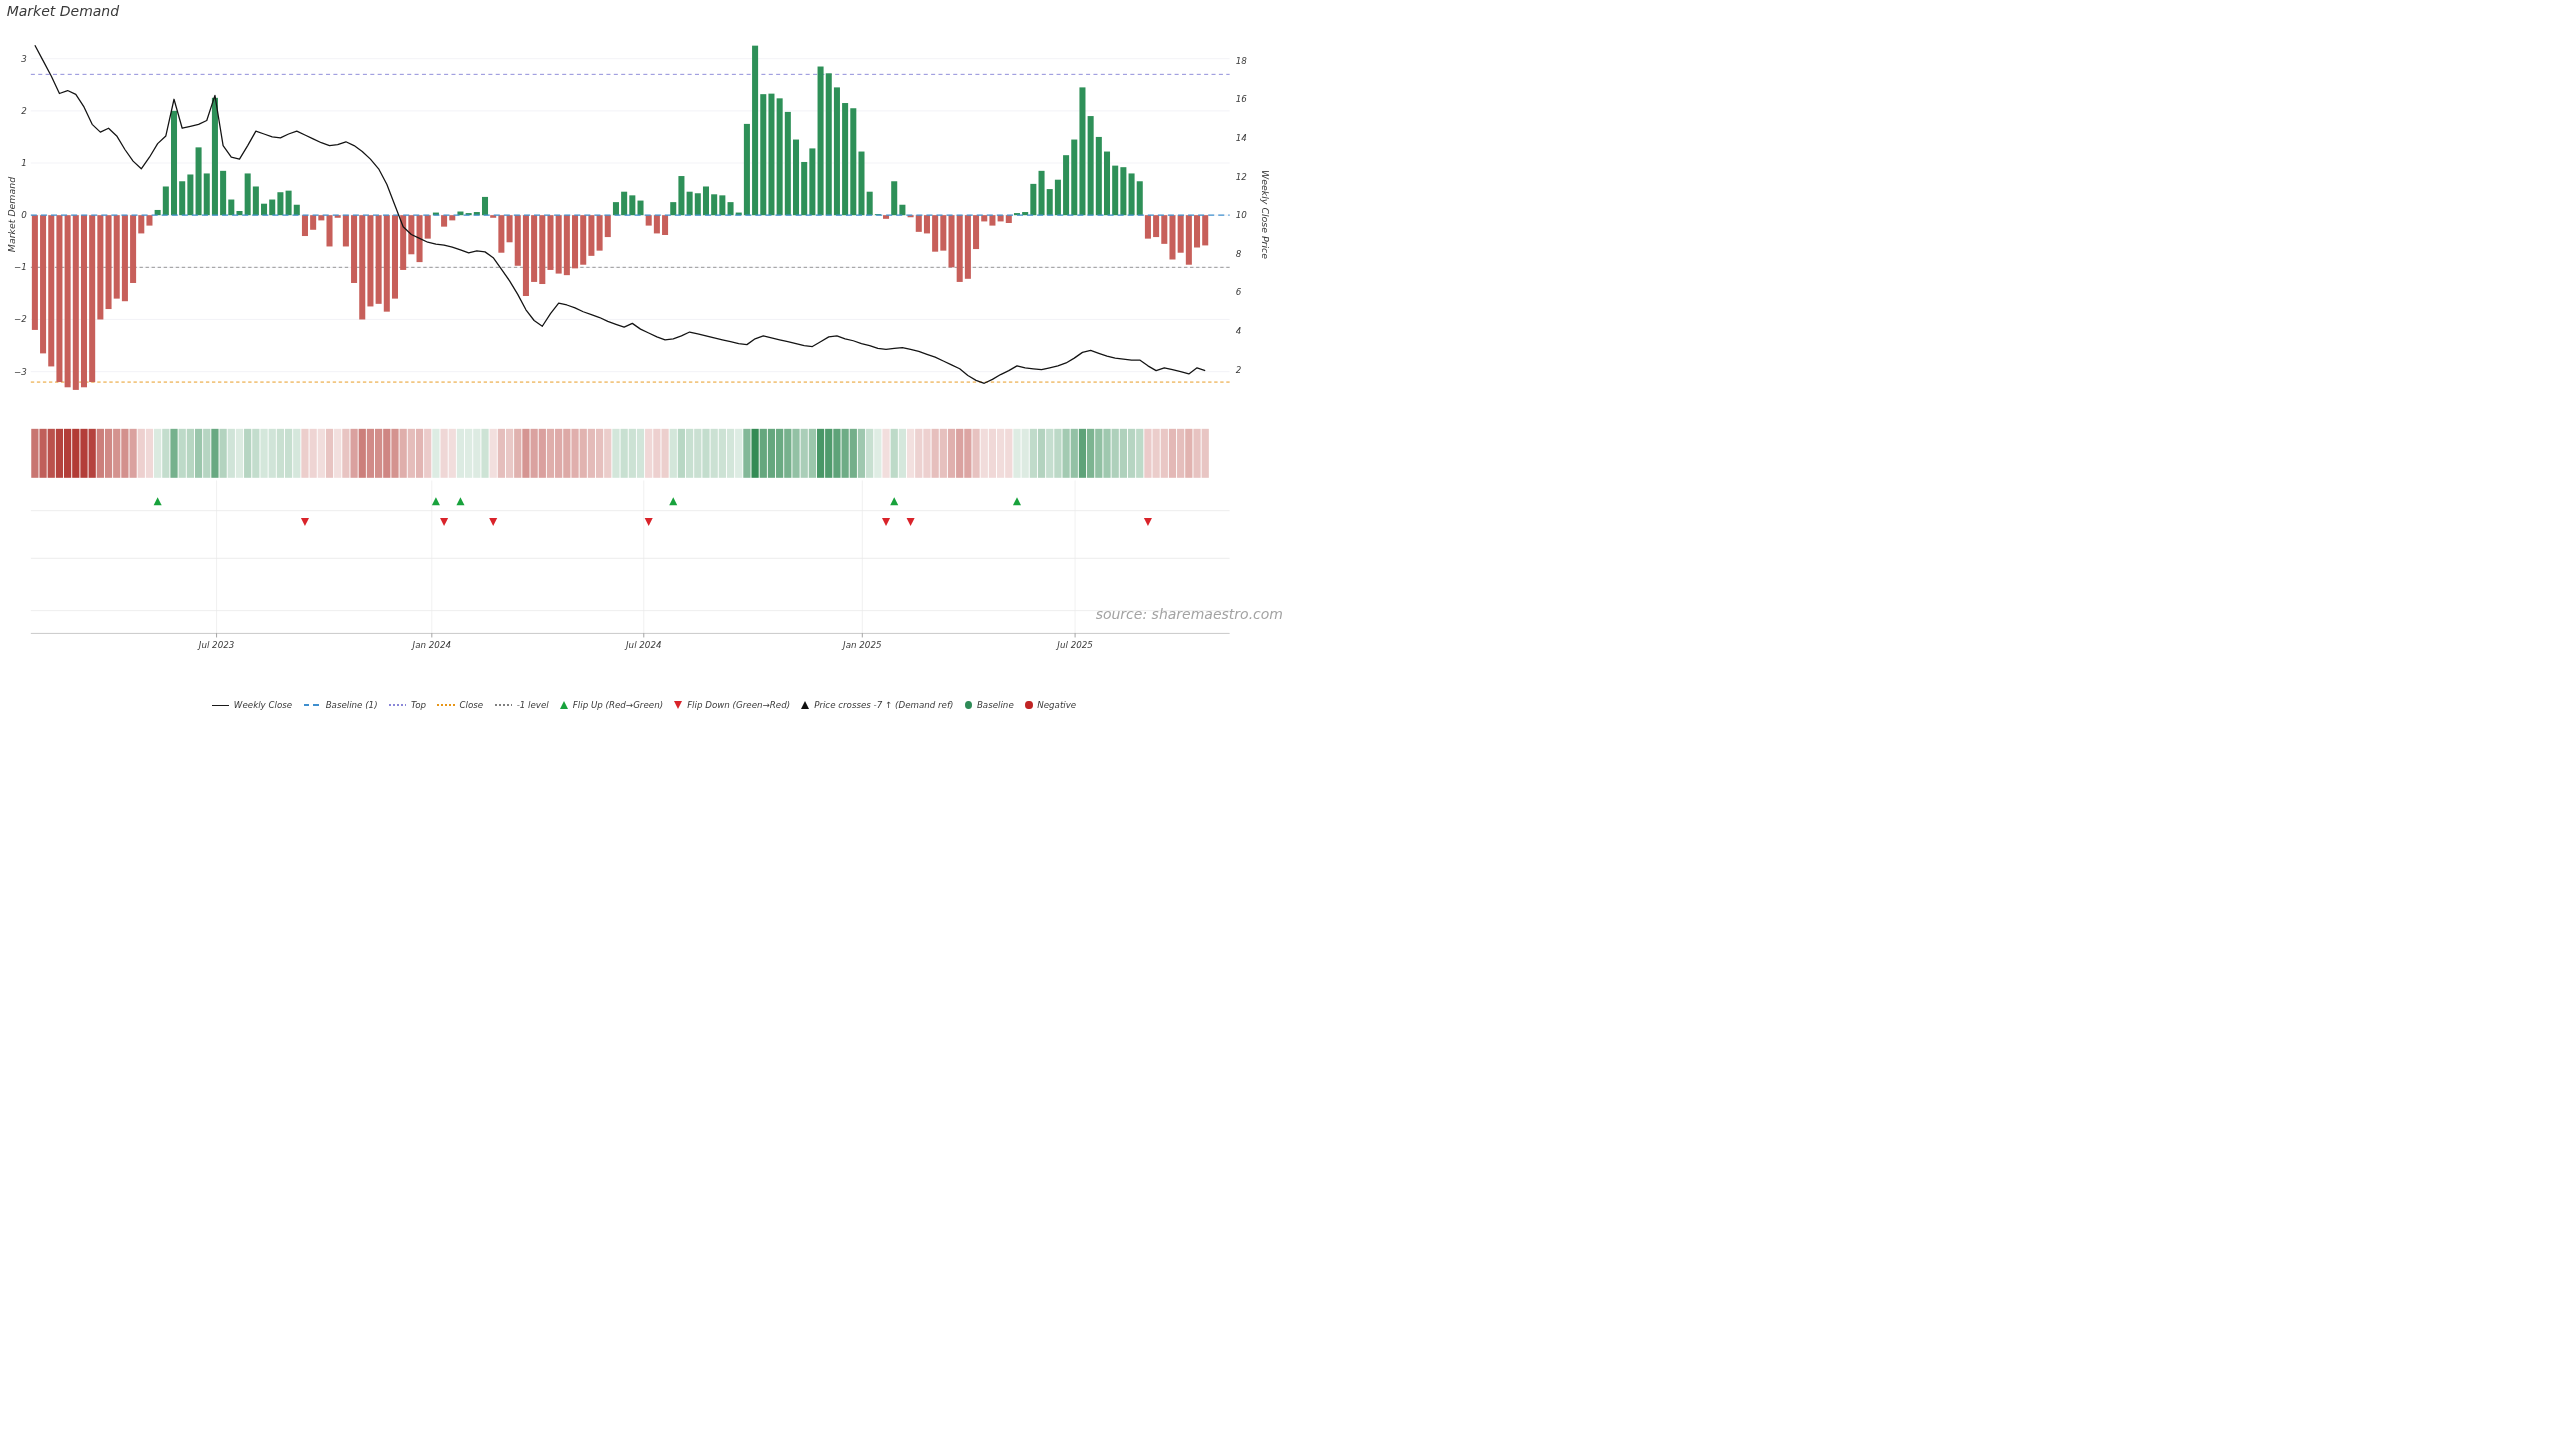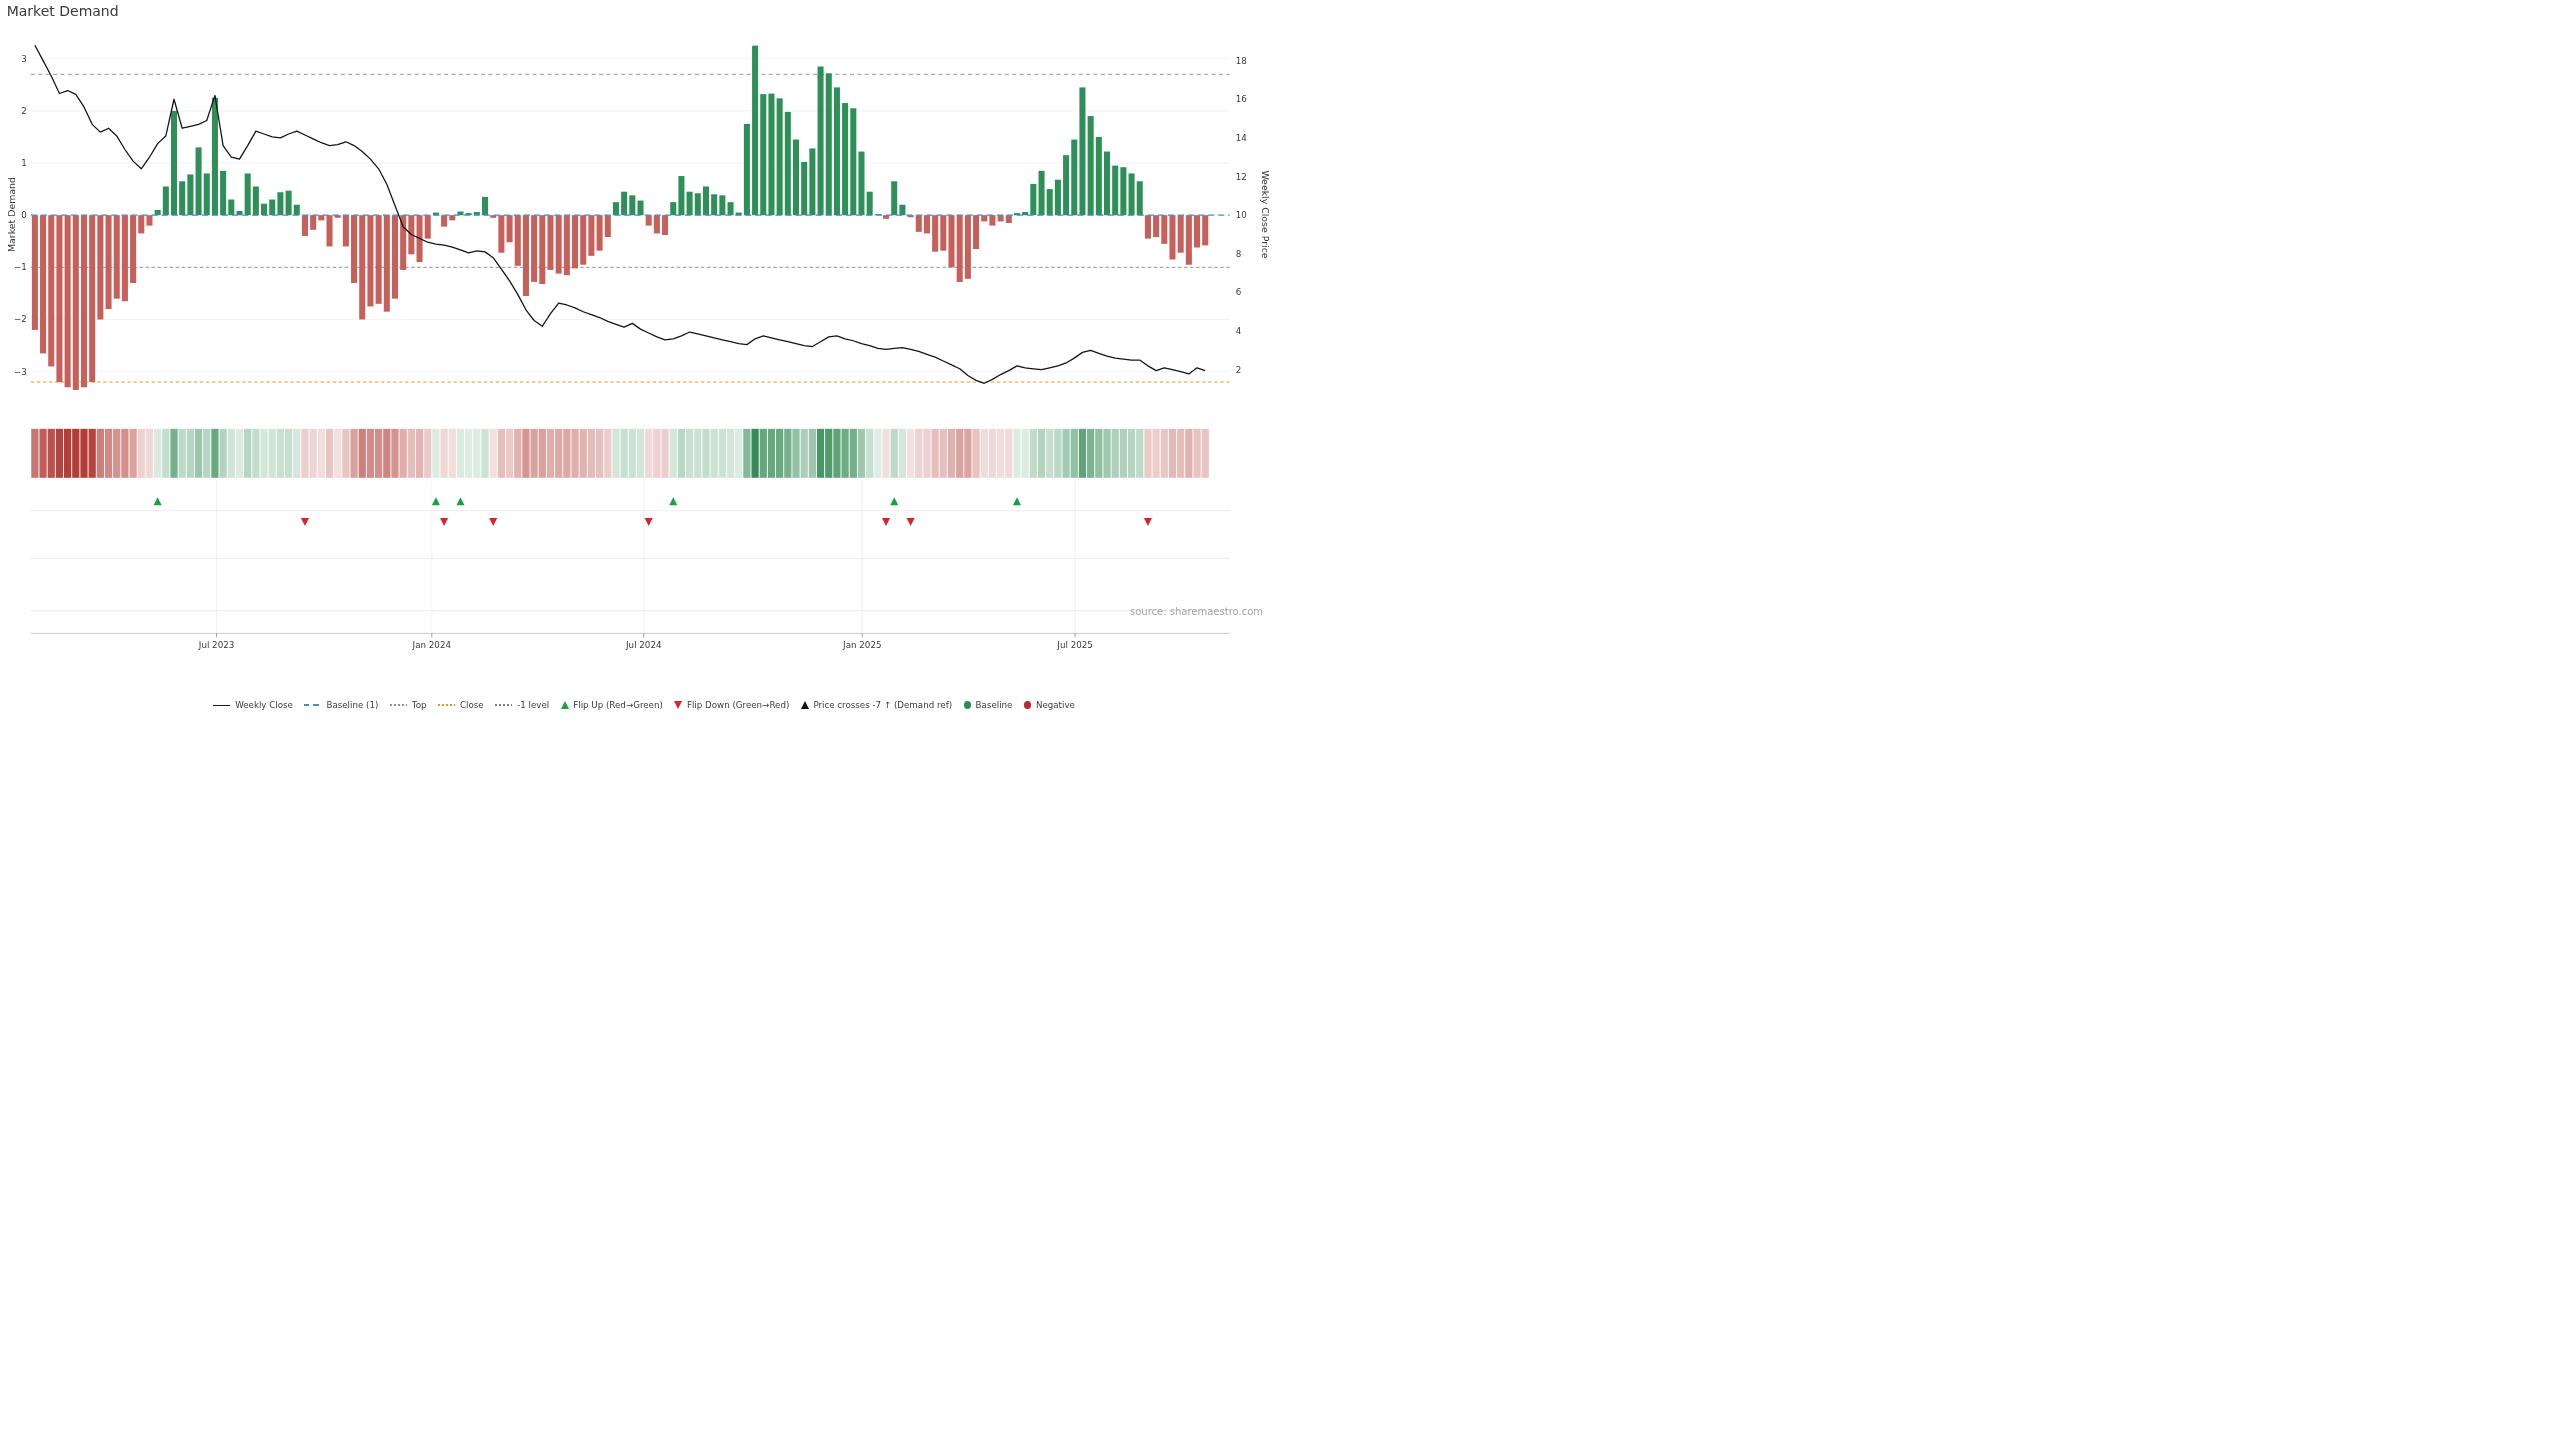--- a/index.html
+++ b/index.html
@@ -1,23 +1,23 @@
 <!DOCTYPE html>
 <html style="font-size:10.7px"><head>
 <meta charset="utf-8">
 <style>
   html,body{margin:0;padding:0;background:#ffffff;width:1288px;height:725px;overflow:hidden;
     font-family:"DejaVu Sans","Liberation Sans",sans-serif;}
-  .fig{position:relative;width:1288px;height:725px;background:#fff;}
+  .fig{position:relative;width:1288px;height:725px;background:#fff;font-style:italic;}
   .title{position:absolute;left:6.7px;top:2.7px;font-size:14px;color:#3a3a3a;}
   .axis-title-left{position:absolute;left:-42px;top:209px;width:107px;text-align:center;
     font-size:9.4px;color:#3a3a3a;transform:rotate(-90deg);transform-origin:center;}
   .axis-title-right{position:absolute;left:1212px;top:209px;width:107px;text-align:center;
     font-size:9.4px;color:#3a3a3a;transform:rotate(90deg);transform-origin:center;}
-  .source{position:absolute;right:25px;top:606px;font-size:10px;color:#a3a3a3;}
+  .source{position:absolute;right:5px;top:606px;font-size:14px;color:#a3a3a3;}
   svg{position:absolute;left:0;top:0;}
   .legend{position:absolute;left:0;right:0;top:700px;display:flex;justify-content:center;
     align-items:flex-end;gap:11.4px;font-size:8.7px;color:#3a3a3a;}
   .legend .item{display:flex;align-items:center;gap:4.7px;white-space:nowrap;}
   .sw-line{width:17.4px;height:0;border-top:1.7px solid #1a1a1a;}
   .sw-dash{width:17.4px;height:1.7px;}
   .sw-tri-up{width:0;height:0;border-left:4.7px solid transparent;border-right:4.7px solid transparent;border-bottom:8px solid #000;}
   .sw-tri-dn{width:0;height:0;border-left:4.7px solid transparent;border-right:4.7px solid transparent;border-top:8px solid #000;}
   .sw-circ{width:7.4px;height:8.7px;border-radius:50%;}
 </style>

